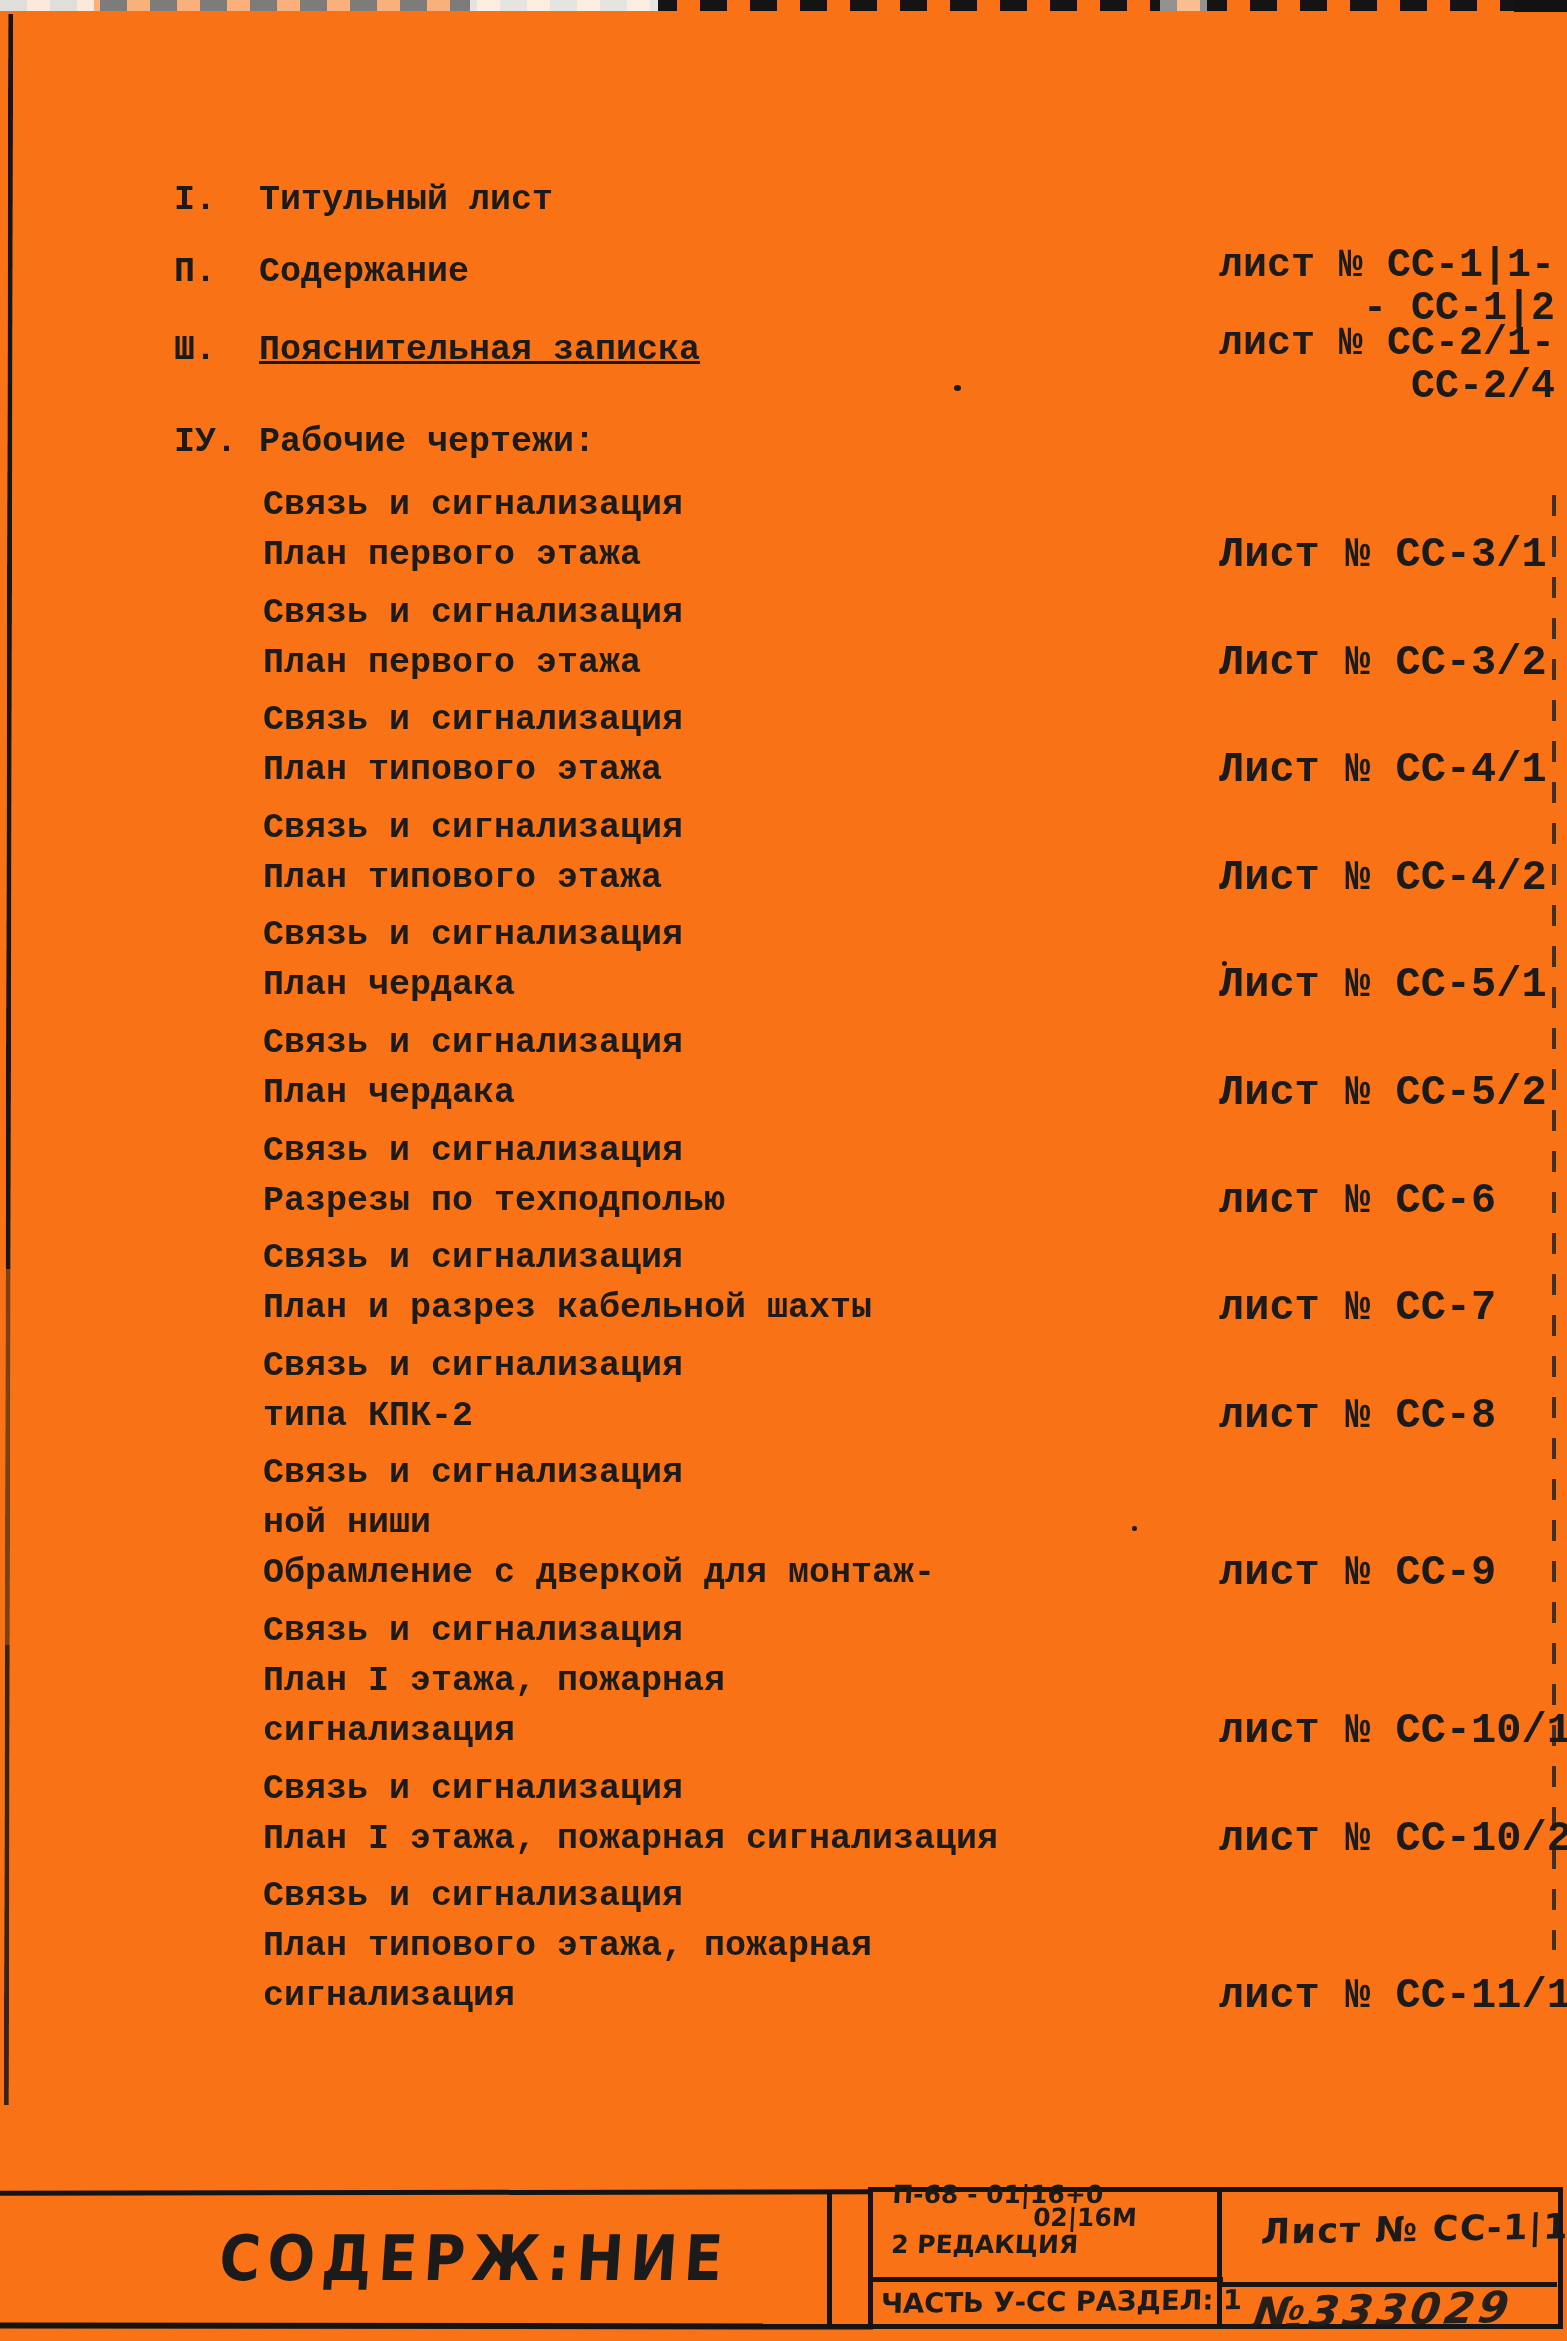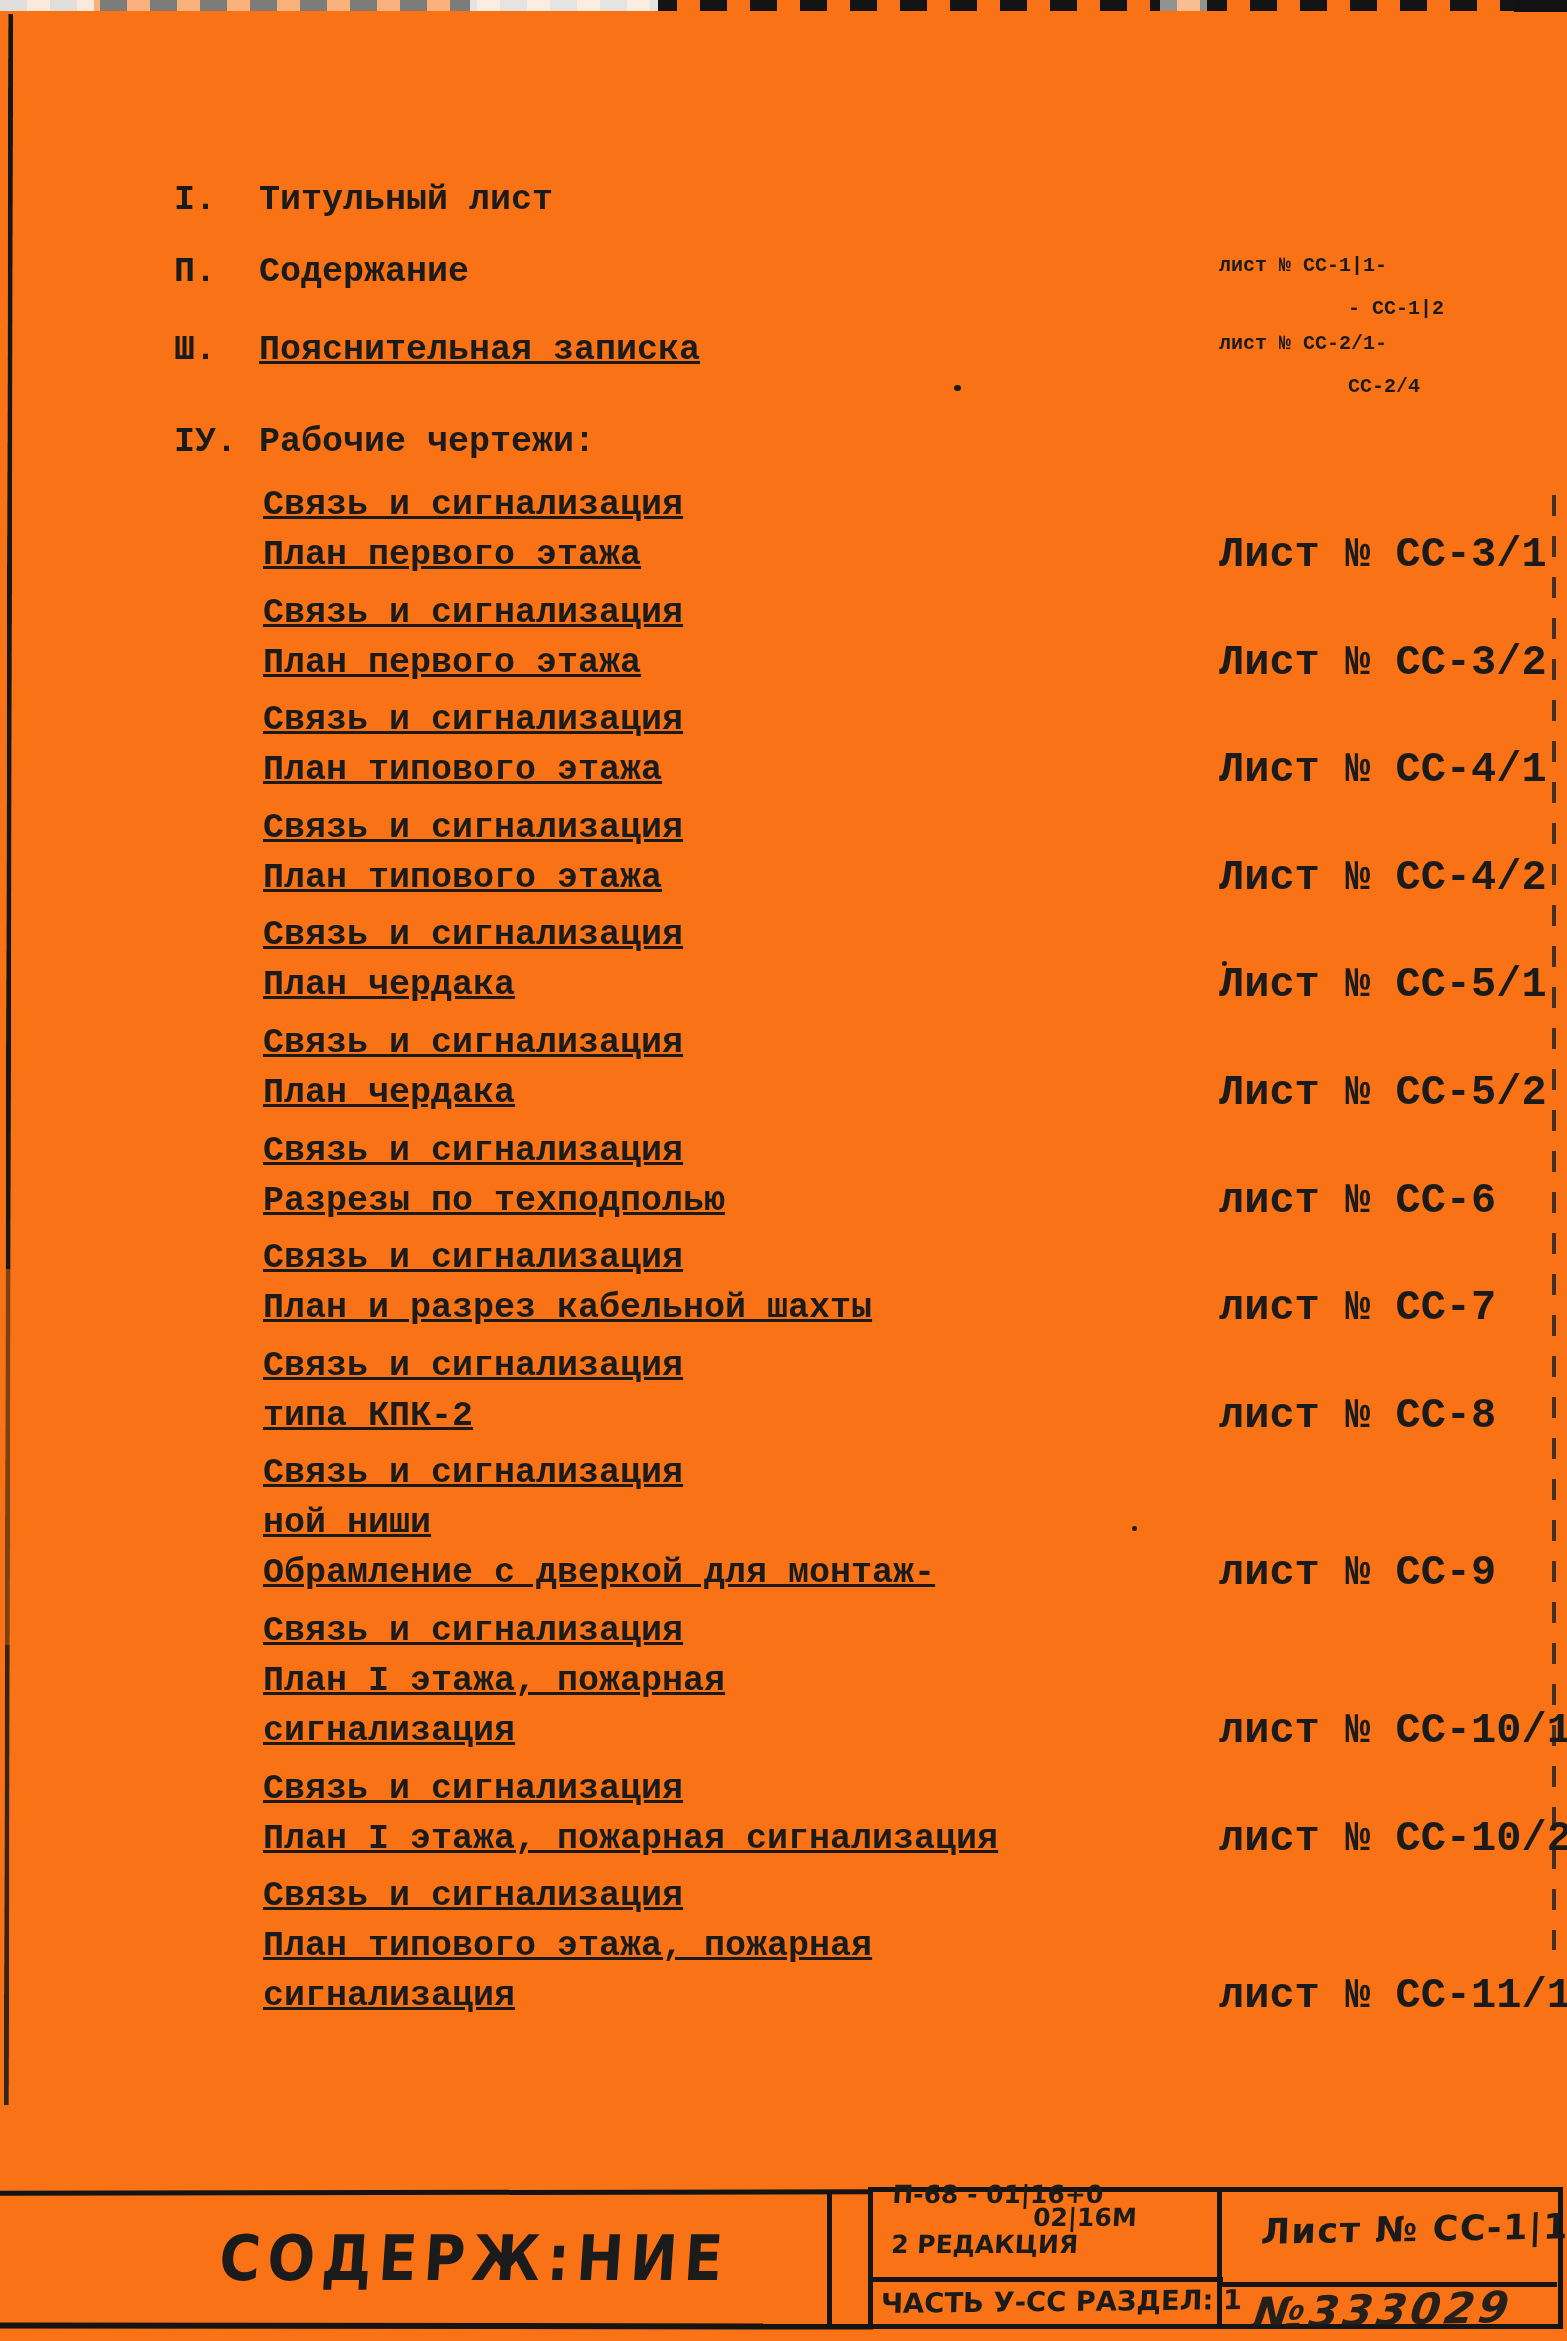--- a/index.html
+++ b/index.html
@@ -34,24 +34,24 @@
     opacity:.85;
   }
   .speck{position:absolute;background:#1c1c1c;border-radius:50%;}
   
   .sections{position:absolute;left:174px;top:175px;width:1394px;font-size:35px;line-height:50px;}
   .section-row{position:relative;white-space:nowrap;}
   .section-row.m1{margin-bottom:22px;}
   .section-row.m2{margin-bottom:28px;}
   .section-row.m3{margin-bottom:42px;text-decoration:underline;}
   .numeral{display:inline-block;width:85px;}
-  .section-sheet{position:absolute;left:1045px;top:-3px;font-size:20px;line-height:43px;}
+  .section-sheet{position:absolute;left:1045px;top:-3px;font-size:40px;line-height:43px;}
   .section-sheet .l2{padding-left:129px;text-align:right;}
   
-  .entries{position:absolute;left:263px;top:480px;width:1305px;font-size:35px;line-height:50px;text-decoration:underline;}
+  .entries{position:absolute;left:263px;top:480px;width:1305px;font-size:35px;line-height:50px;}
   .entry{position:relative;margin-bottom:7.6px;white-space:nowrap;}
   .entry-sheet{position:absolute;left:956px;bottom:0;font-size:42px;line-height:50px;}
   
   .hline{position:absolute;background:#141414;}
   .hline.top{left:0;top:2190px;width:873px;height:5.3px;transform:rotate(-0.1deg);}
   .hline.bottom{left:0;top:2323px;width:873px;height:6.1px;transform:rotate(0.08deg);}
   .vconn{position:absolute;left:827px;top:2190px;width:4.6px;height:139px;background:#141414;}
   .hand{font-family:"DejaVu Sans", sans-serif;font-weight:700;}
   .doc-title{
     position:absolute;left:217px;top:2230px;

